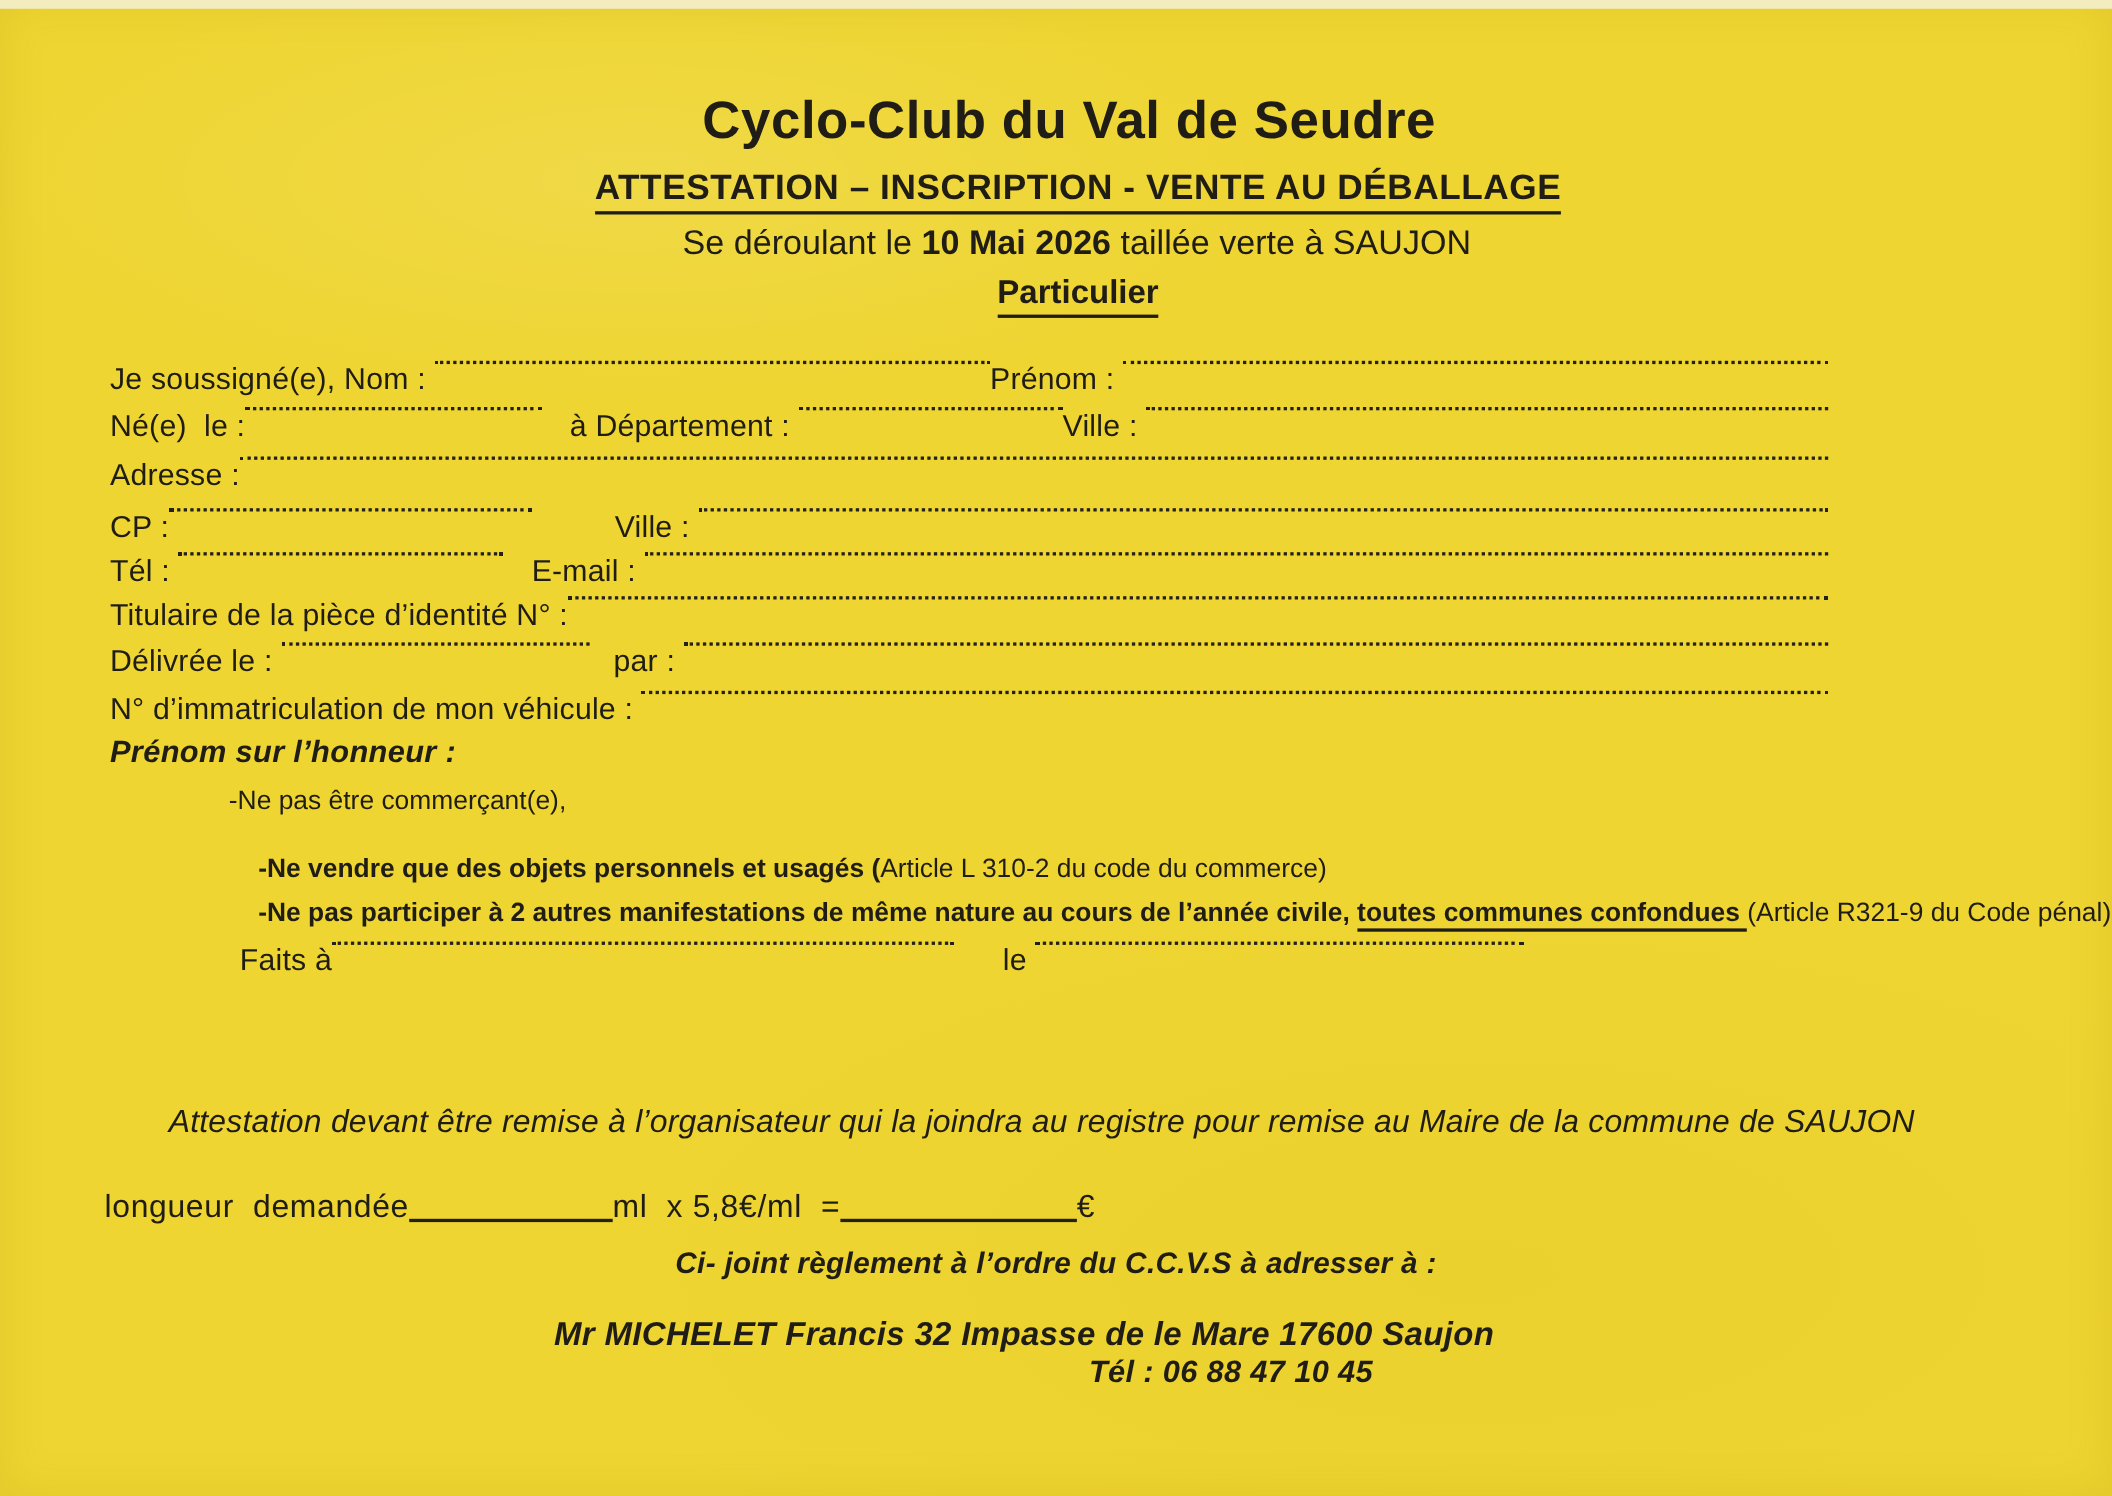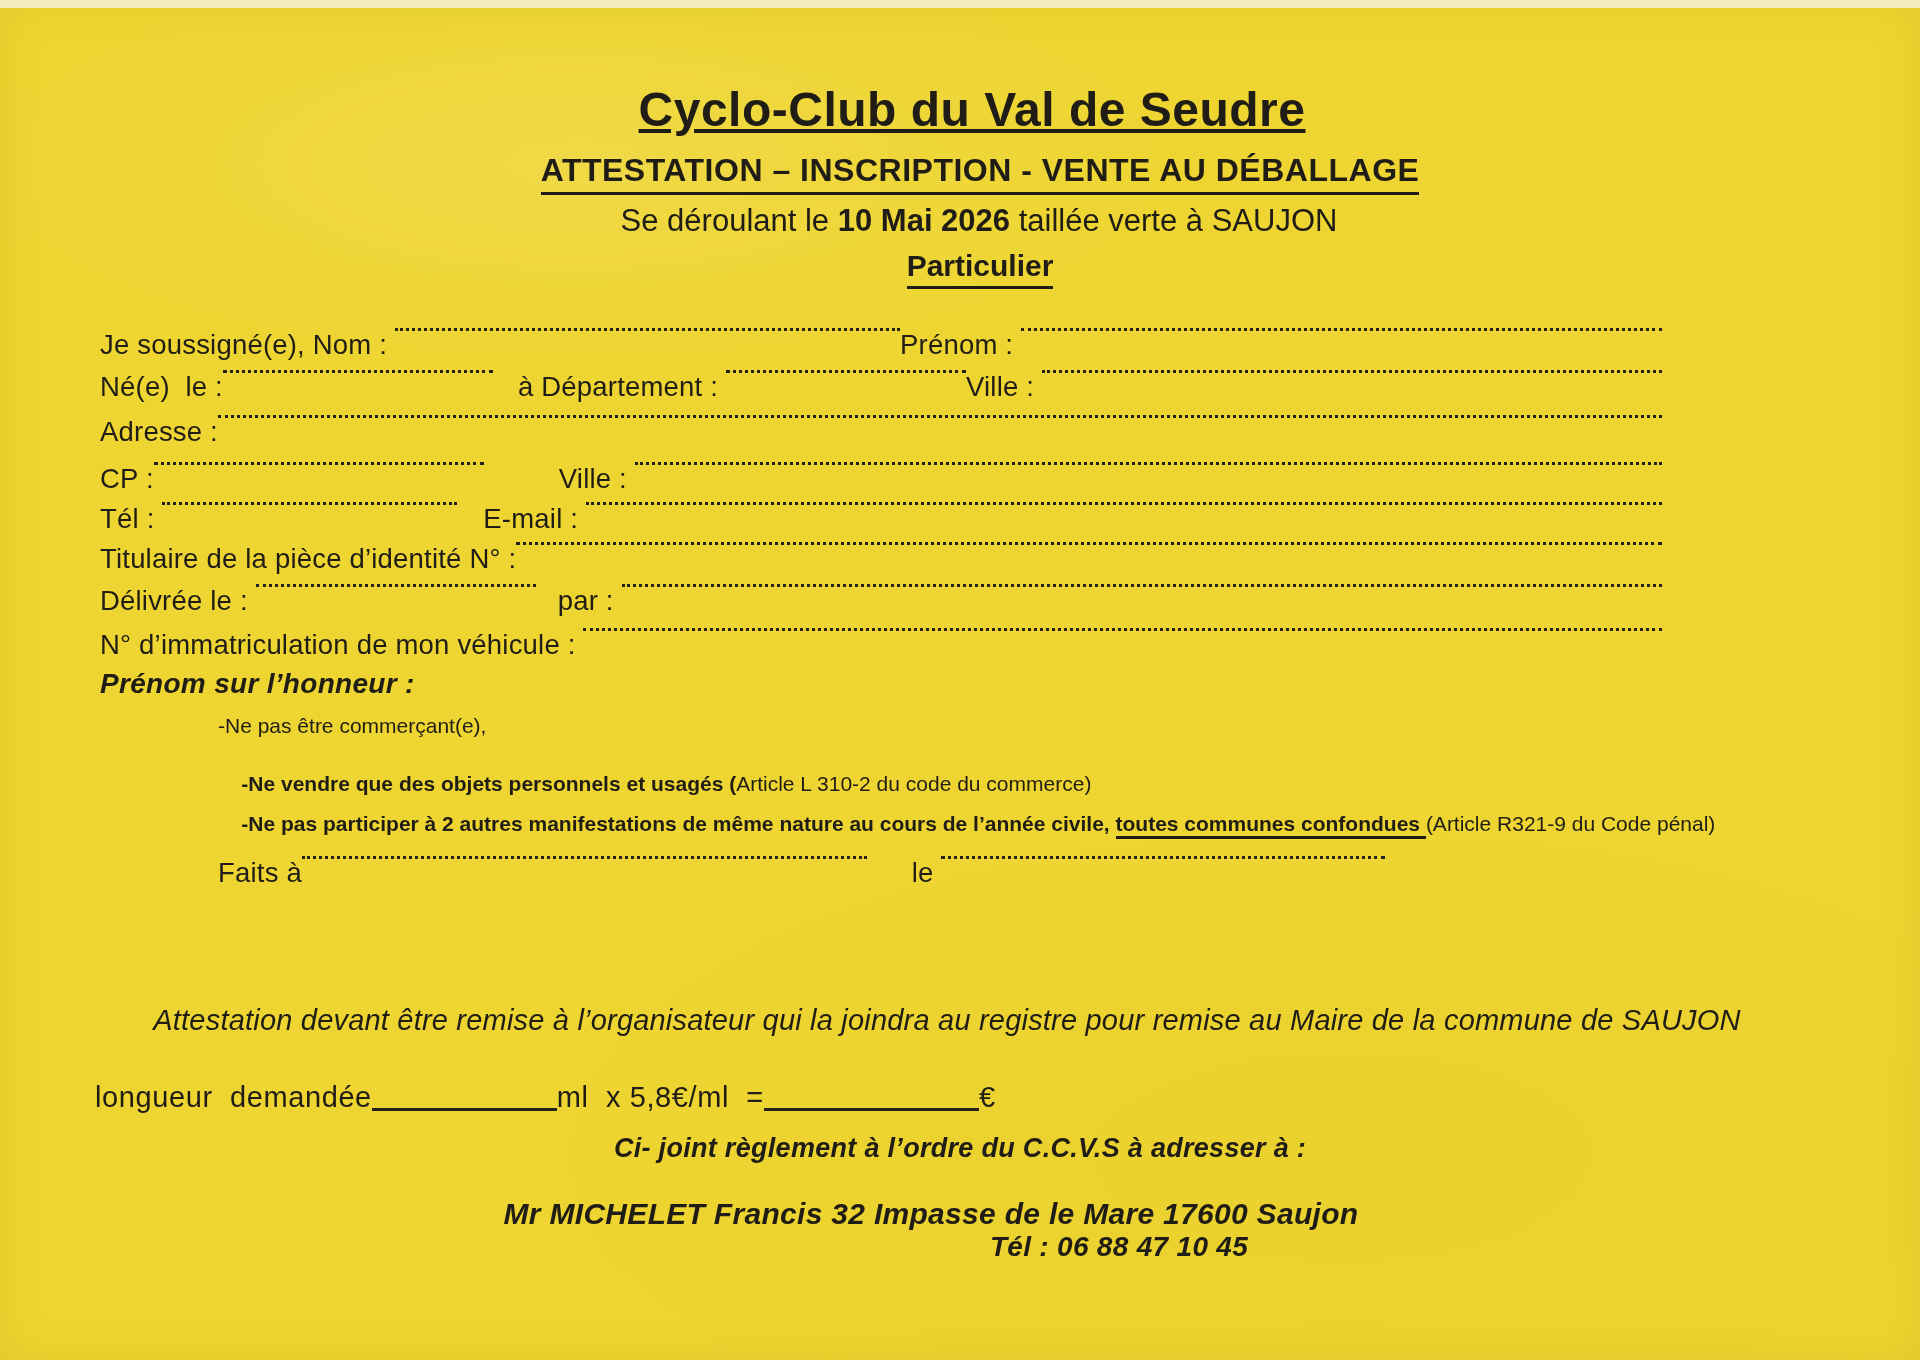--- a/index.html
+++ b/index.html
@@ -13,38 +13,38 @@
     font-family:"Liberation Sans", sans-serif;
     color:#201d16;
     overflow:hidden;
     box-shadow: inset 0 0 40px rgba(170,140,10,0.18);
   }
   .edge-top { position:absolute; top:0; left:0; right:0; height:8px; background:#f3ecbe; }
   .abs { position:absolute; left:0; width:100%; box-sizing:border-box; }
   .center { text-align:center; }
   .b { font-weight:bold; }
   .pre { white-space:pre; }
-  .title { font-size:48px; font-weight:bold; letter-spacing:0.5px; padding-left:24px;text-decoration:underline; }
+  .title { font-size:48px; font-weight:bold; letter-spacing:0.5px; padding-left:24px; }
   .subtitle { font-size:32px; font-weight:bold; letter-spacing:0.5px; padding-left:40px; }
   .event { font-size:31px; padding-left:38px; }
   .particulier { font-size:30px; font-weight:bold; padding-left:40px; }
   .u3 { display:inline-block; border-bottom:3px solid #201d16; padding-bottom:3px; }
   .u2 { border-bottom:3px solid #201d16; padding-bottom:1px; }
   .row {
     position:absolute; left:100px; right:258px;
     display:flex; 
     font-size:27.5px; line-height:1.2; letter-spacing:0.2px;
     height:36px;
   }
   .lbl { white-space:pre; }
   .dots { height:0; border-bottom:3.4px dotted #24211a; margin-bottom:6px; }
   .dots.fx { flex:1 1 auto; }
   .blank { height:0; border-bottom:3px solid #24211a; margin-bottom:3px; }
   .decl-head { left:100px; font-size:28px; font-weight:bold; font-style:italic; letter-spacing:0.3px; }
-  .decl-item { position:absolute; left:218px; font-size:21px; white-space:pre; line-height:1.25; }
+  .decl-item { position:absolute; left:208px; font-size:24px; white-space:pre; line-height:1.25; }
   .sig { font-size:28px; font-style:italic; }
   .notice { font-size:29px; font-style:italic; padding-right:26px; letter-spacing:0.2px; }
   .pricing { position:absolute; left:95px; top:1078px; display:flex; align-items:flex-end; font-size:29px; letter-spacing:0.6px; height:36px; }
   .payment { font-size:27px; font-weight:bold; font-style:italic; letter-spacing:0.3px; }
   .addr { font-size:30px; font-weight:bold; font-style:italic; padding-right:58px; letter-spacing:0.3px; }
   .phone { font-size:28px; font-weight:bold; font-style:italic; padding-left:318px; letter-spacing:0.3px; }
   .spacer { display:inline-block; }
 </style>
 </head>
 <body>

